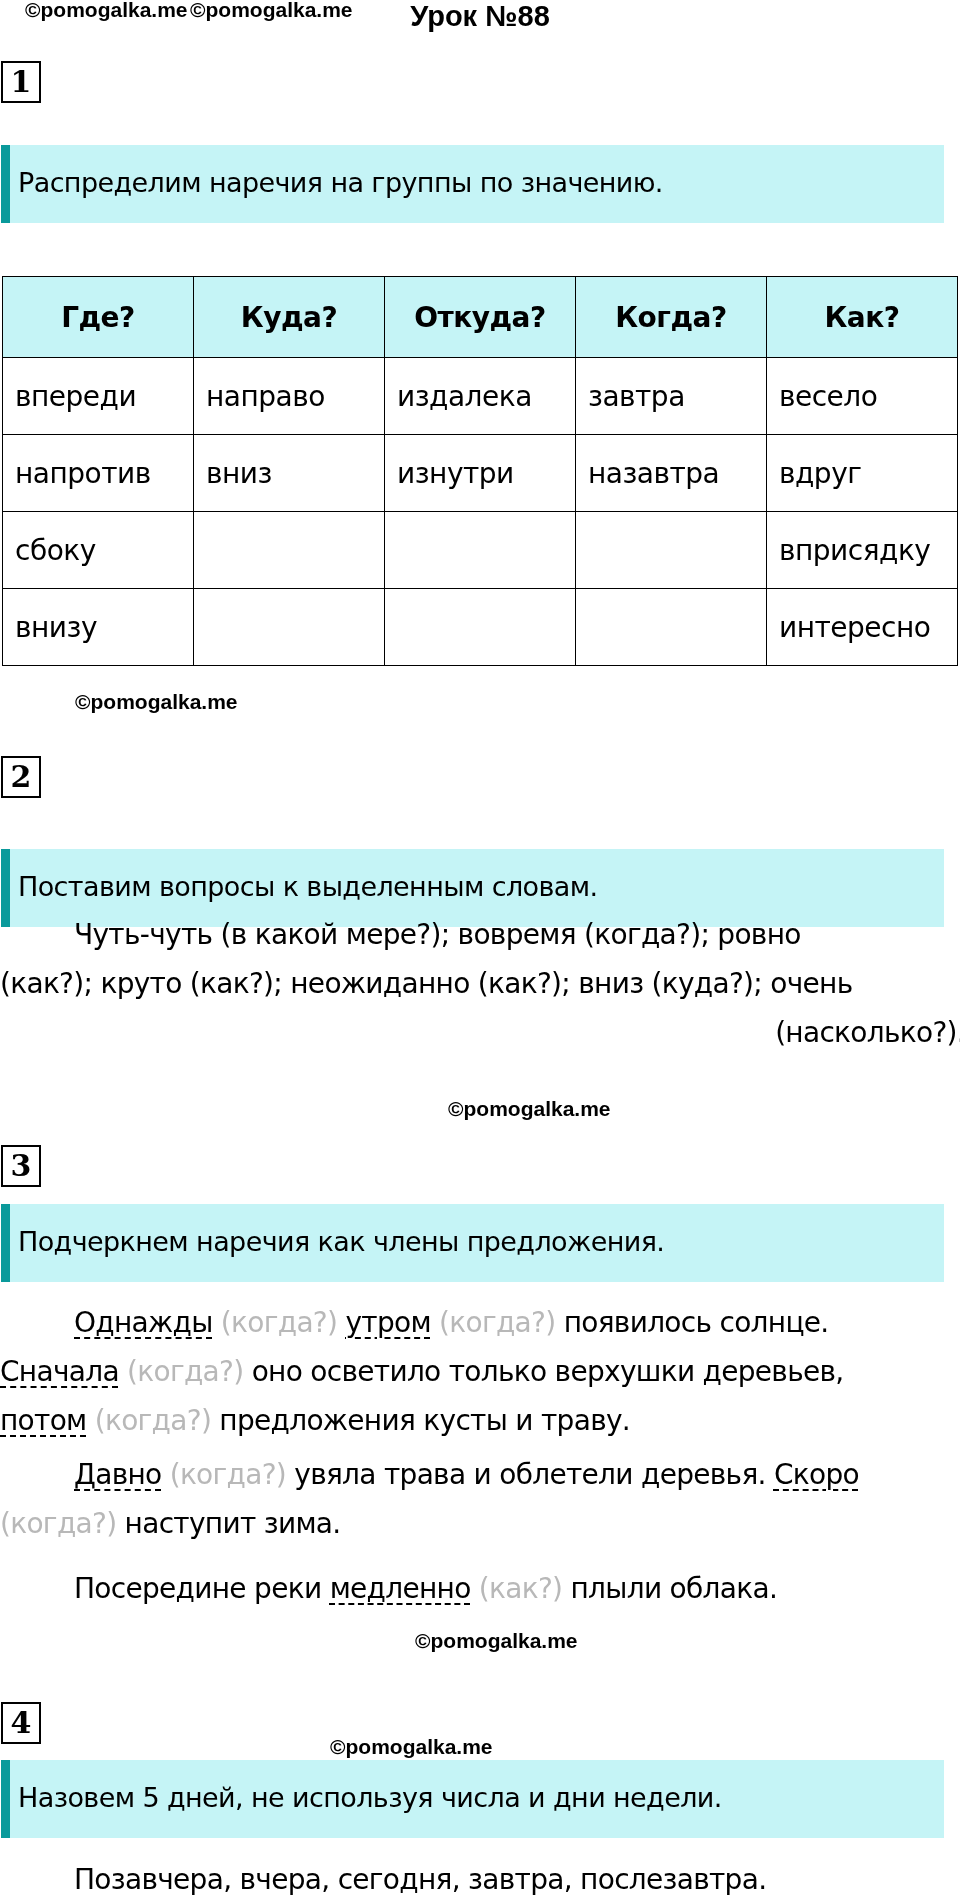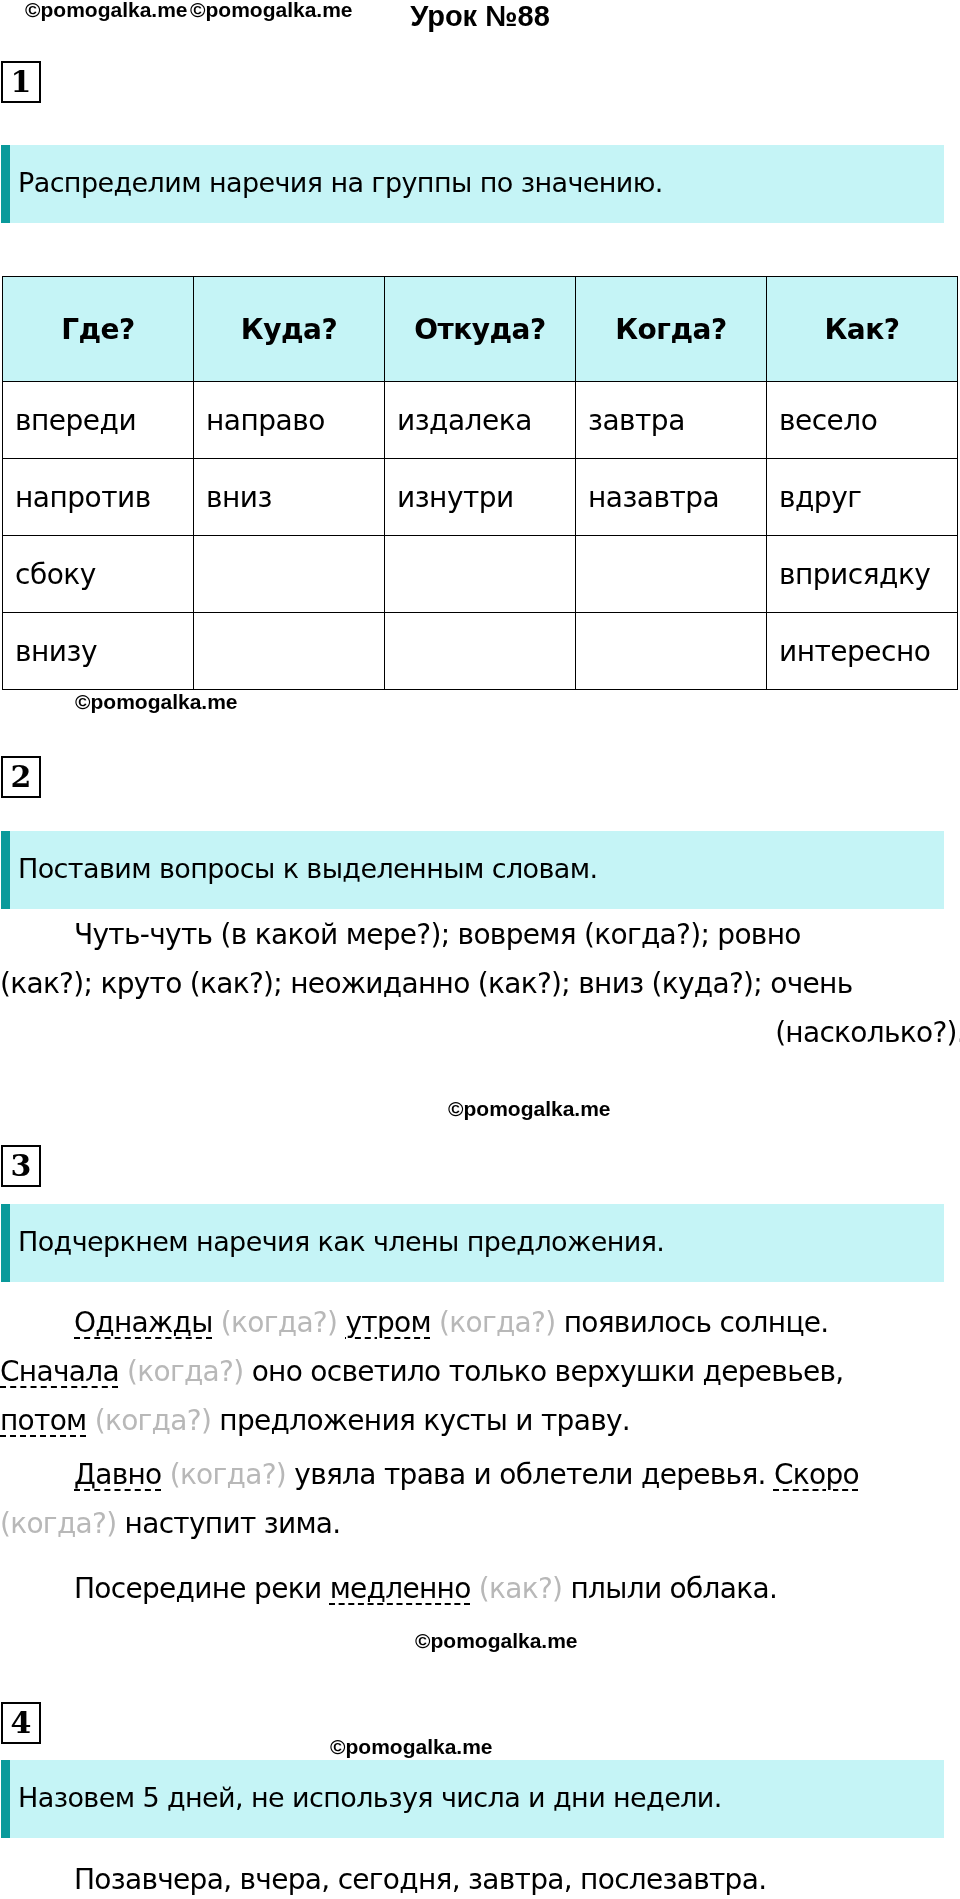--- a/index.html
+++ b/index.html
@@ -13,21 +13,21 @@
             font-family: "DejaVu Serif", serif; font-weight: bold; font-size: 30px; line-height: 38px;
             text-align: center; }
   .banner { position: absolute; left: 1px; width: 943px; height: 78px; background: #c5f4f6;
             border-left: 9px solid #0a9a9b; box-sizing: border-box; }
   .banner span { position: absolute; left: 8px; top: 20px; font-size: 27px; line-height: 36px;
                  white-space: nowrap; letter-spacing: -0.6px; }
   table.adv { position: absolute; left: 2px; top: 276px; width: 956px; border-collapse: collapse;
               table-layout: fixed; }
   table.adv th, table.adv td { border: 1.5px solid #000; height: 76px; padding: 0 0 0 12px;
               font-size: 28px; text-align: left; white-space: nowrap; letter-spacing: -0.5px; }
-  table.adv th { background: #c5f4f6; font-weight: bold; text-align: center; padding: 14px; }
+  table.adv th { background: #c5f4f6; font-weight: bold; text-align: center; padding: 2px; }
   .para { position: absolute; left: 0; width: 960px; font-size: 28px; line-height: 49px;
           white-space: nowrap; letter-spacing: -0.7px; }
   .q { color: #b8b8b8; }
   .adv-u { text-decoration: underline dashed #000; text-decoration-thickness: 2px;
            text-underline-offset: 5px; }
 </style>
 </head>
 <body>
 
 <div class="wm" style="left:25px; top:0px;">©pomogalka.me</div>
@@ -76,21 +76,21 @@
       <td></td>
       <td></td>
       <td></td>
       <td>интересно</td>
     </tr>
   </tbody>
 </table>
 <div class="wm" style="left:75px; top:692px;">©pomogalka.me</div>
 
 <div class="numbox" style="top:756px;">2</div>
-<div class="banner" style="top:831px;">
+<div class="banner" style="top:849px;">
   <span>Поставим вопросы к выделенным словам.</span>
 </div>
 <div class="para" style="top:910px; left:74px;">Чуть-чуть (в какой мере?); вовремя (когда?); ровно</div>
 <div class="para" style="top:959px; left:0;">(как?); круто (как?); неожиданно (как?); вниз (куда?); очень</div>
 <div class="para" style="top:1008px; left:5px;text-align:right;">(насколько?).</div>
 <div class="wm" style="left:448px; top:1099px;">©pomogalka.me</div>
 
 <div class="numbox" style="top:1145px;">3</div>
 <div class="banner" style="top:1204px;">
   <span>Подчеркнем наречия как члены предложения.</span>

